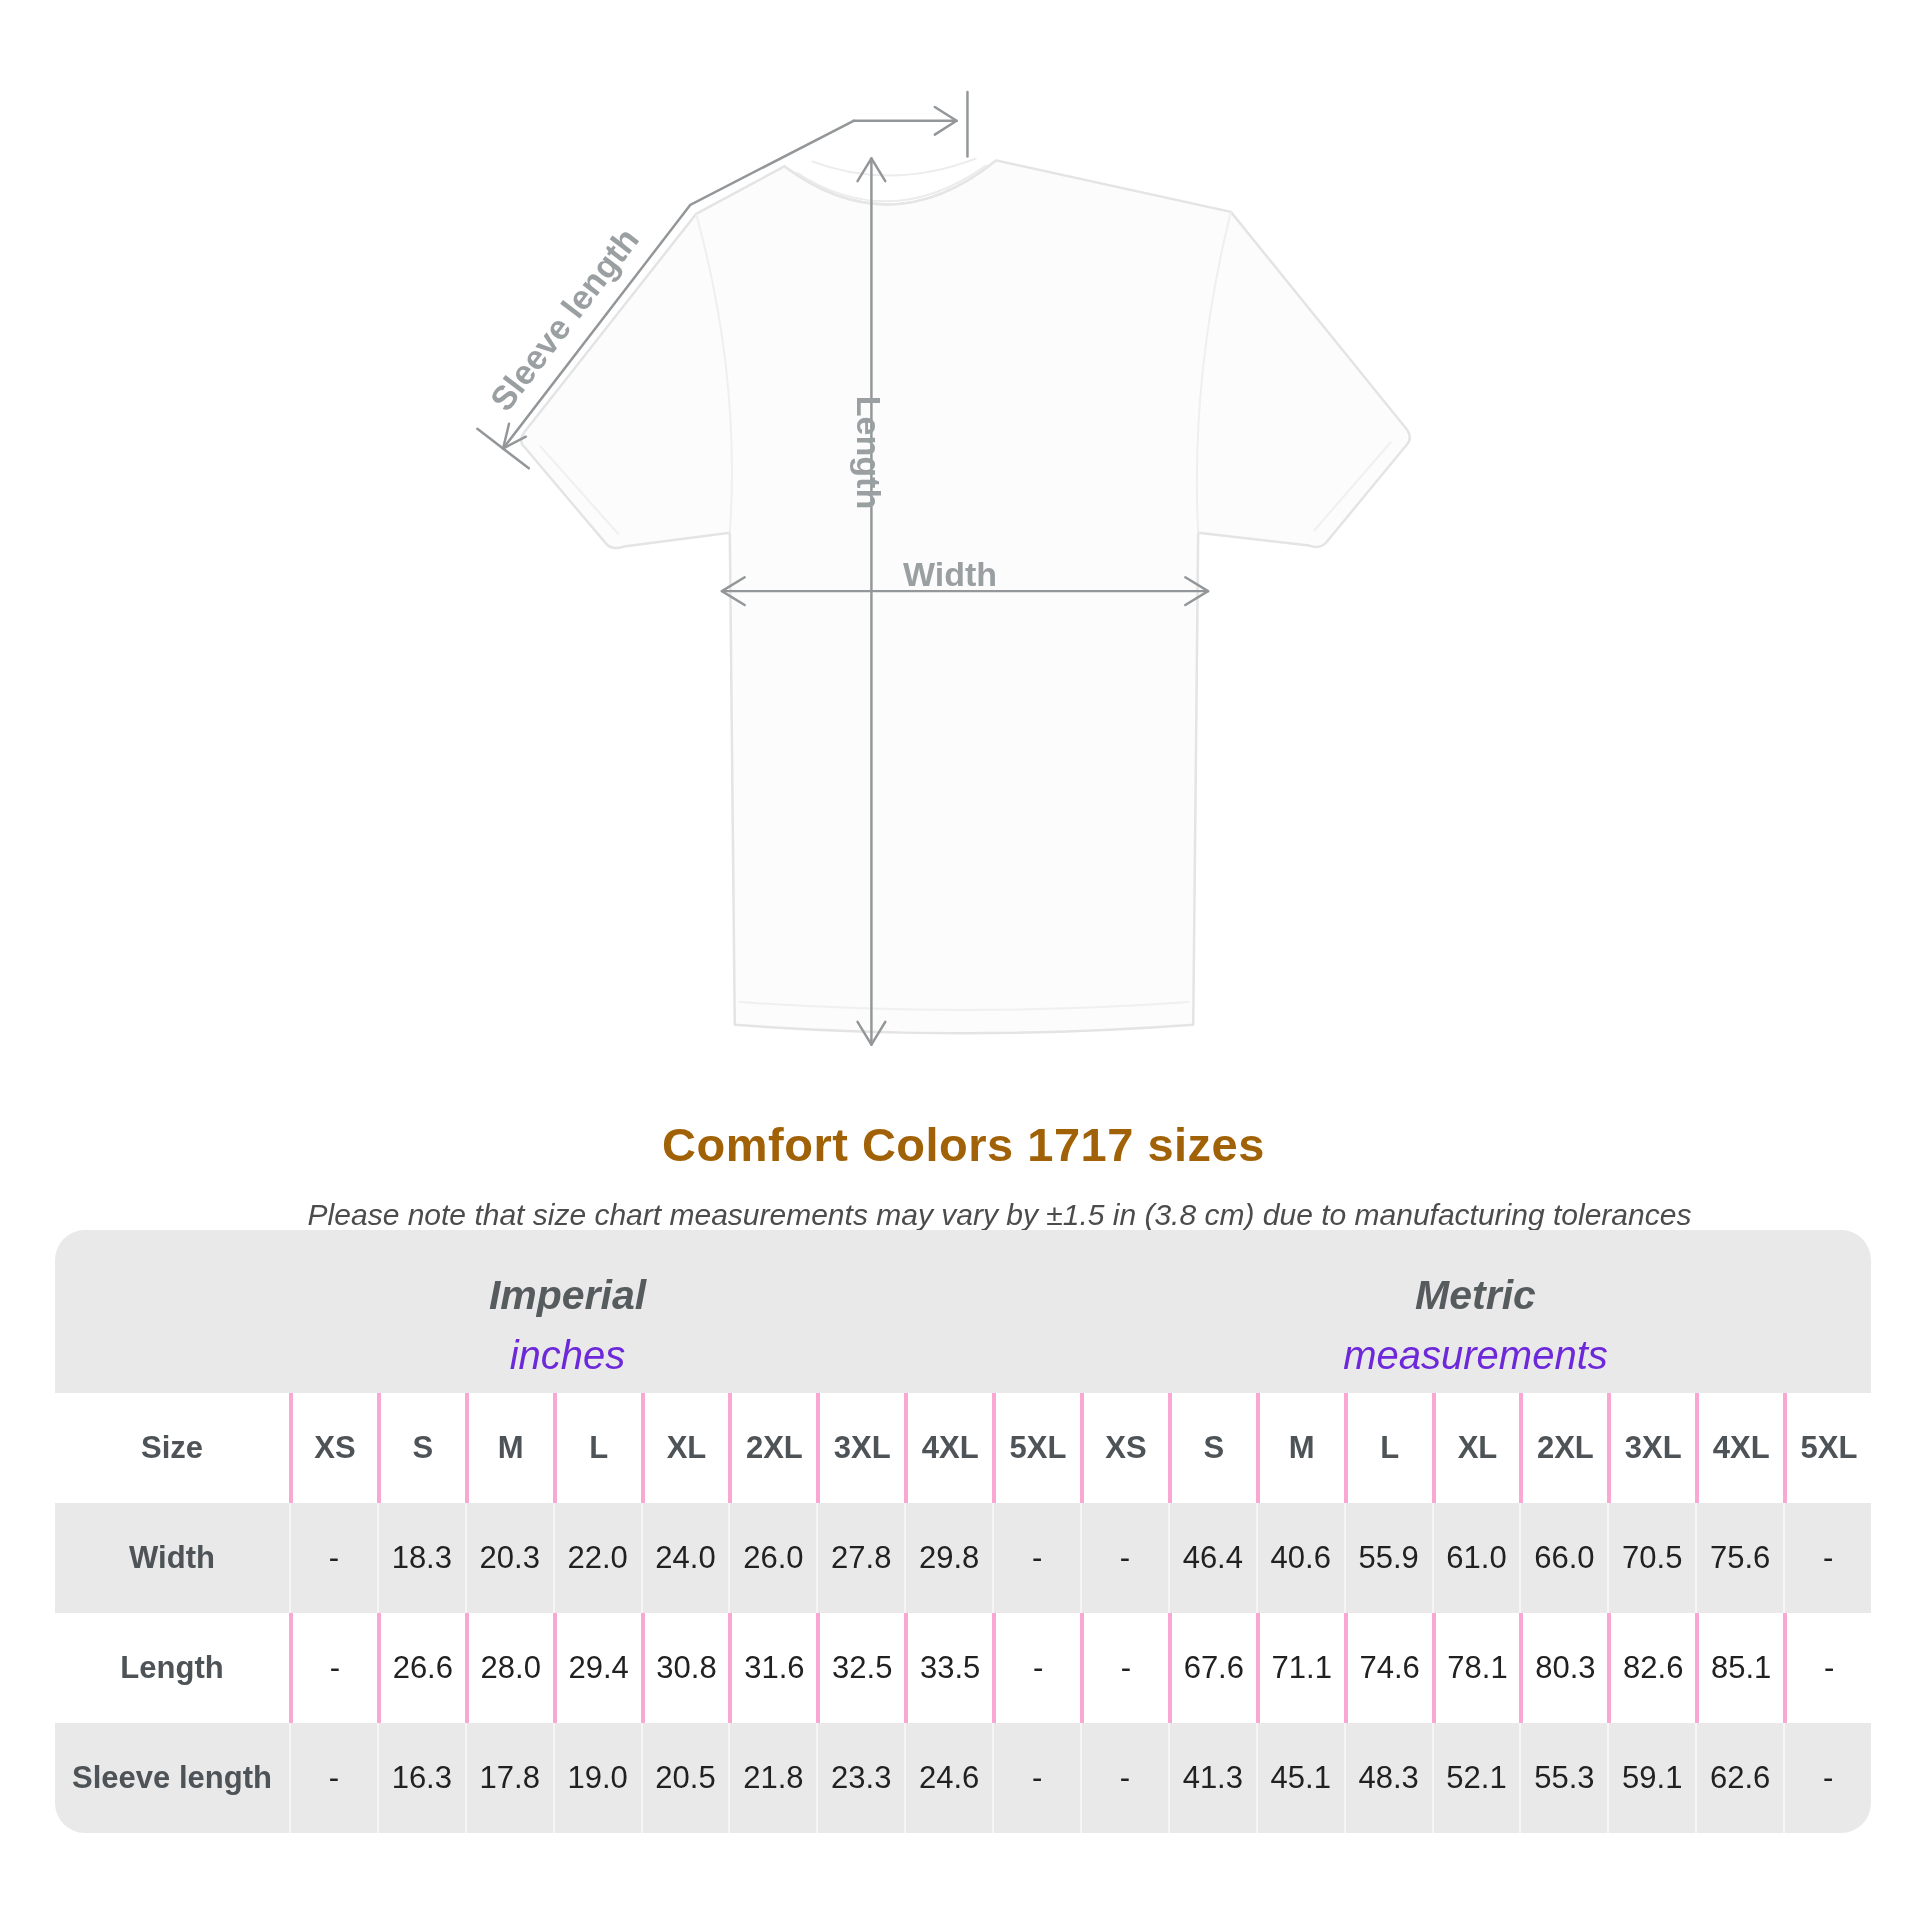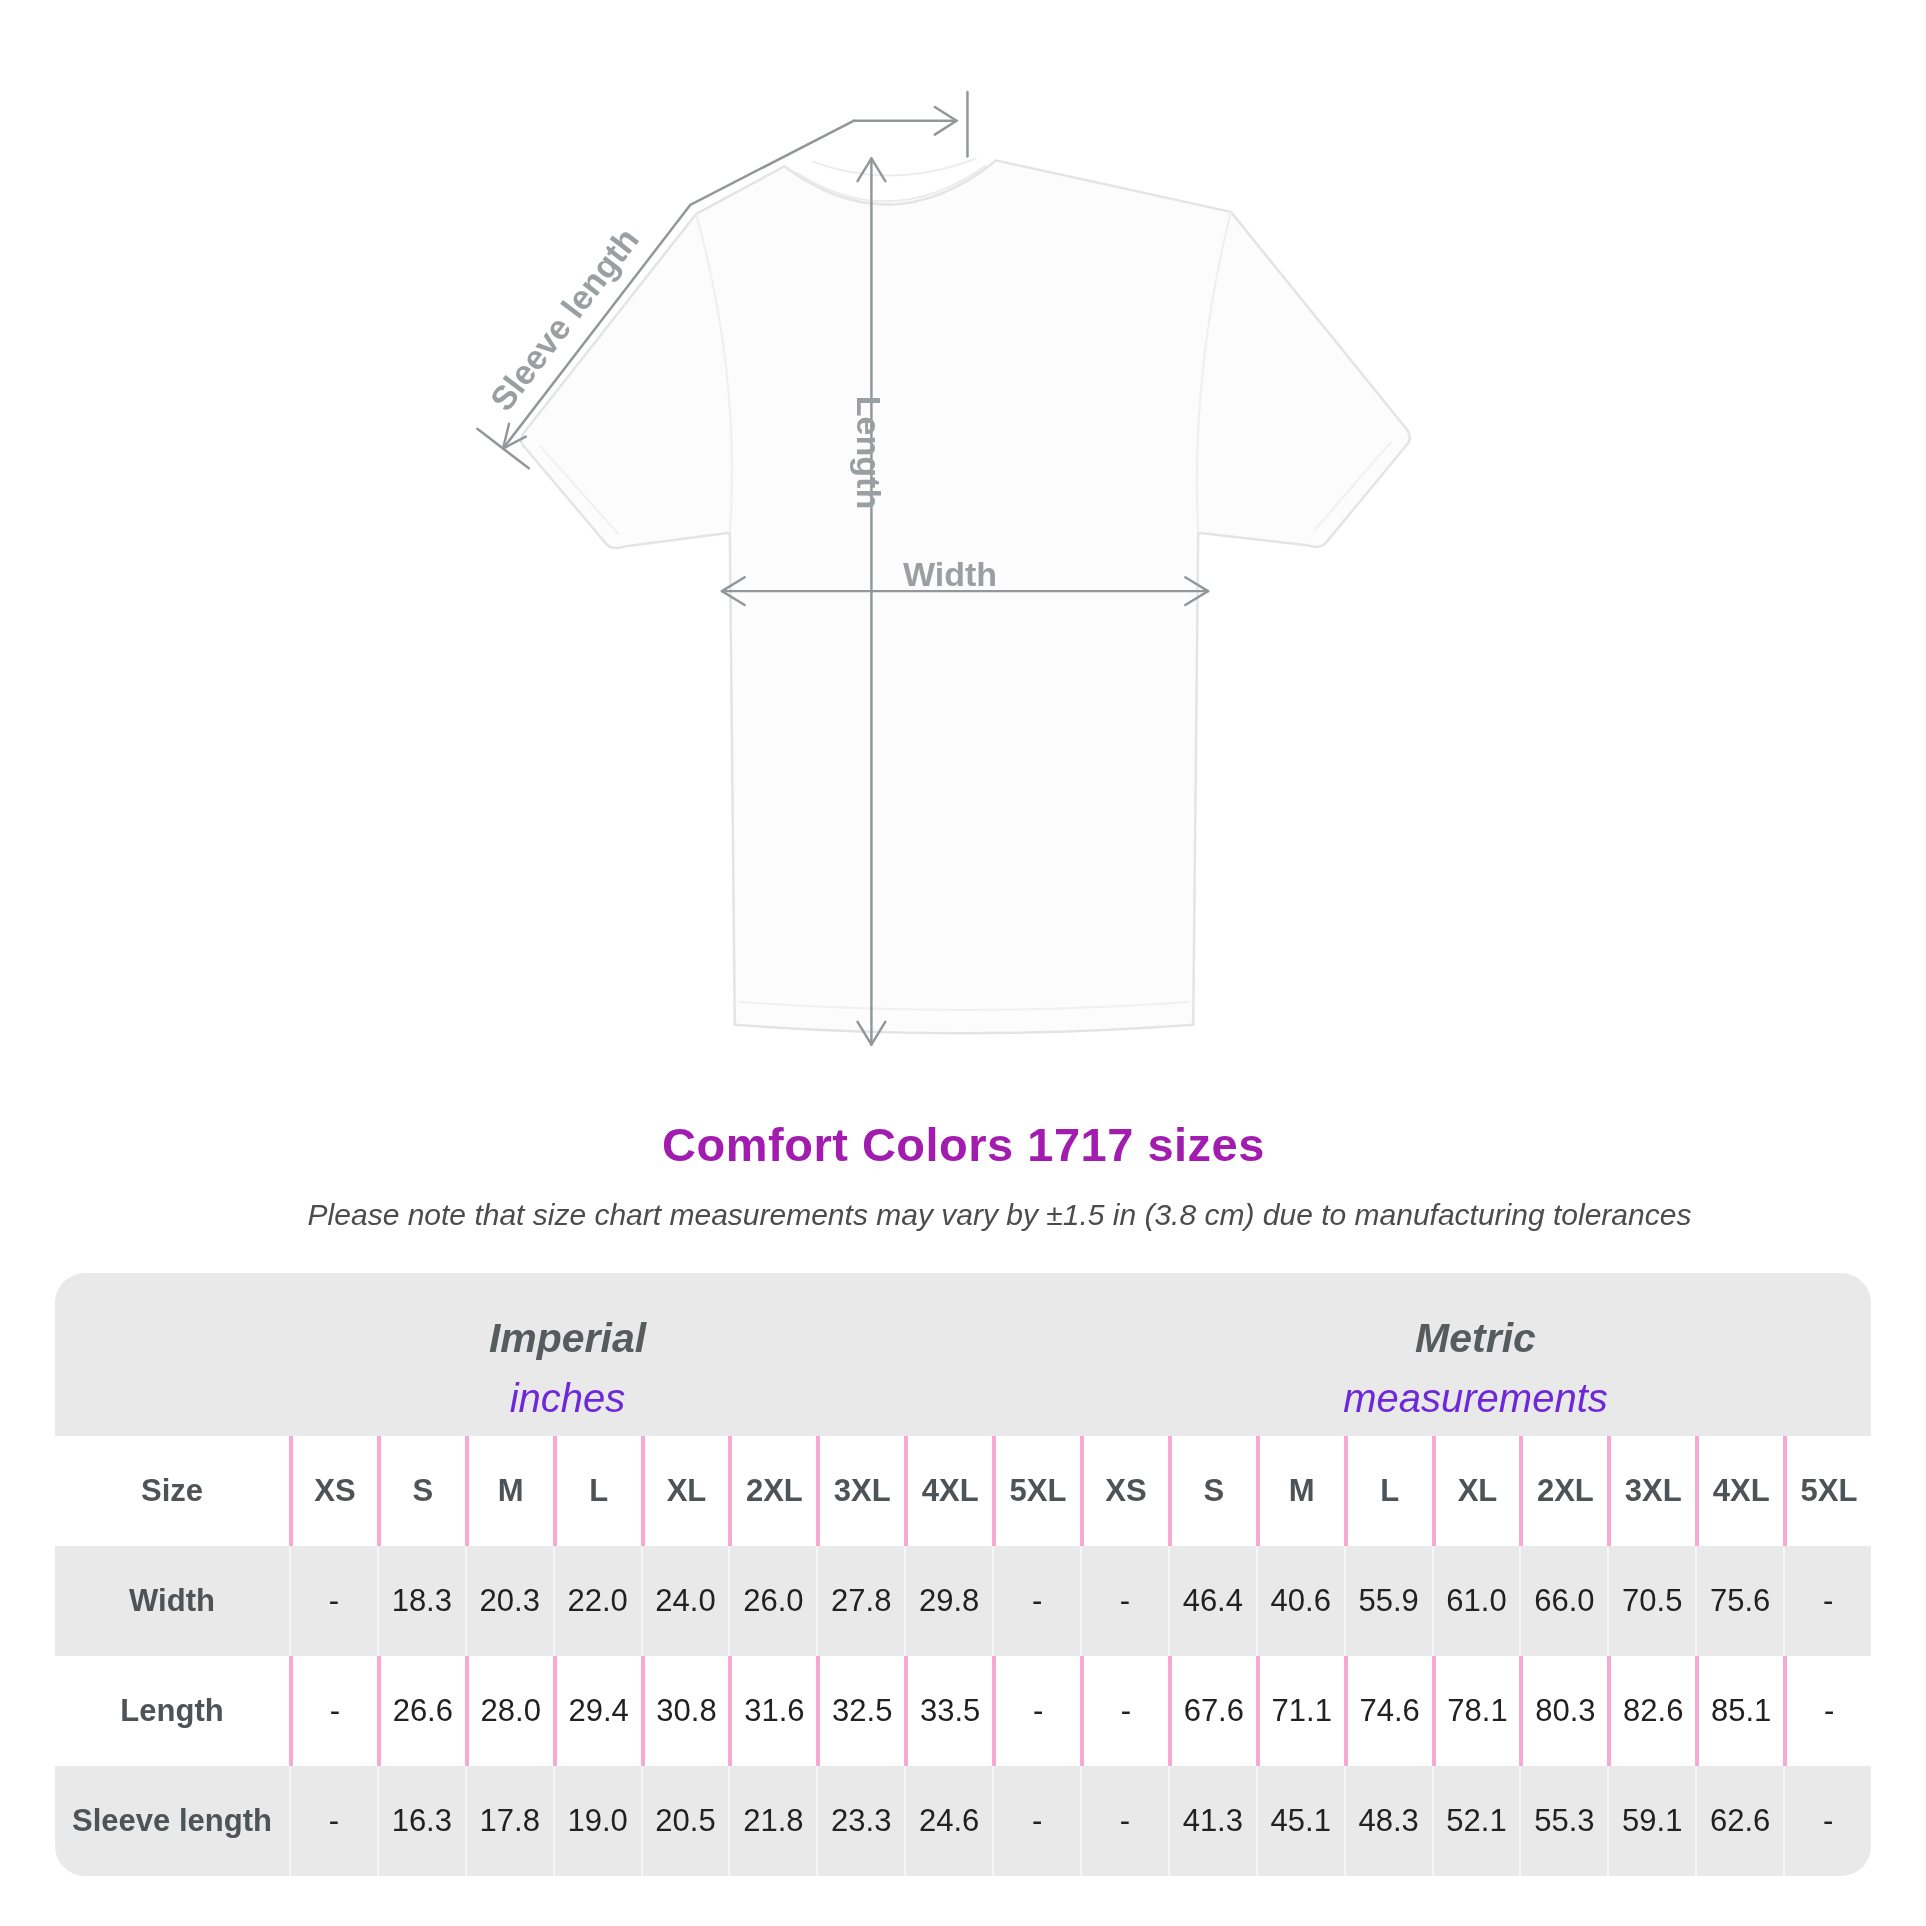--- a/index.html
+++ b/index.html
@@ -10,26 +10,26 @@
   .diagram{position:absolute;left:0;top:0;width:1927px;height:1109px;}
   .diagram svg{position:absolute;left:0;top:0;}
   .measure-label{position:absolute;font-weight:bold;color:#9aa0a2;font-size:34px;
                  white-space:nowrap;transform-origin:center center;}
   .lbl-sleeve{left:0;top:0;transform:translate(455px,300px) rotate(-52.5deg);}
   .lbl-length{left:0;top:0;transform:translate(812px,433px) rotate(90deg);}
   .lbl-width{left:0;top:0;transform:translate(903px,555px);}
 
   
   .page-title{position:absolute;top:1117px;left:0;width:100%;text-align:center;
-              font-size:47px;font-weight:bold;color:#a21caf;letter-spacing:0.5px;}
+              font-size:47px;font-weight:bold;color:#a16207;letter-spacing:0.5px;}
   .page-subtitle{position:absolute;top:1198px;left:0;width:100%;text-align:center;
                  font-size:30px;font-style:italic;color:#4c4c4c;padding-left:36px;}
 
   
-  .size-table{position:absolute;left:55px;top:1273px;width:1816px;
+  .size-table{position:absolute;left:55px;top:1230px;width:1816px;
               border-radius:30px;overflow:hidden;}
   .grid{display:grid;grid-template-columns:234px repeat(18,1fr);}
   .gcell{height:163px;background:#e9e9e9;display:flex;flex-direction:column;
          align-items:center;justify-content:center;gap:14px;padding-top:26px;box-sizing:border-box;}
   .g-left{grid-column:1/11;} .g-right{grid-column:11/20;}
   .group-label{font-size:41px;font-weight:bold;font-style:italic;color:#565b5e;}
   .group-sub{font-size:40px;font-style:italic;color:#6d28d9;}
   .hcell{height:110px;background:#ffffff;display:flex;align-items:center;justify-content:center;
          font-weight:bold;font-size:31px;color:#4d5356;}
   .dcell{height:110px;display:flex;align-items:center;justify-content:center;

